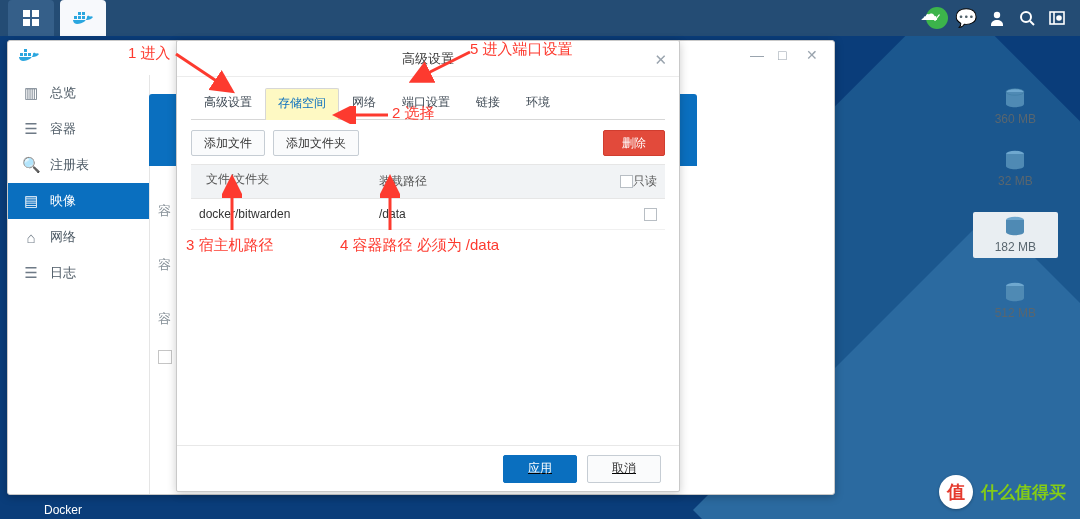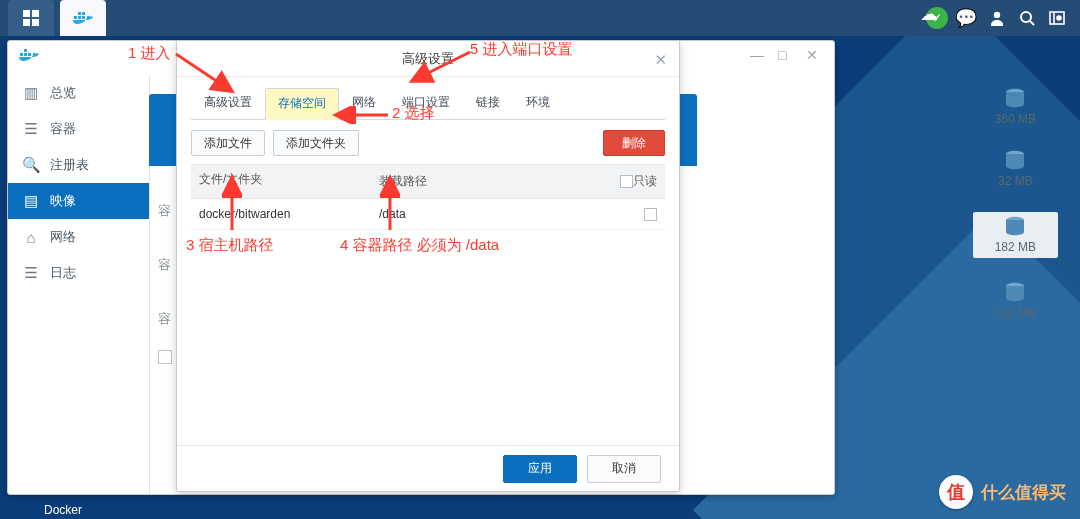--- a/index.html
+++ b/index.html
@@ -54,42 +54,42 @@
   .tabbtn { padding:6px 12px 8px 12px; color:#3f4a55; cursor:pointer; border:1px solid transparent; border-bottom:none; }
   .tabbtn.active { border-color:#d7d7d7; color:#0a6fbf; background:#fef9c3; border-radius:2px 2px 0 0; position:relative; top:1px; }
   .tabline { height:1px; background:#d7d7d7; margin:0 14px; }
 
   .toolbar { display:flex; align-items:center; gap:8px; padding:10px 14px 8px 14px; }
   .btn { height:26px; padding:0 12px; font-size:12px; border:1px solid #c6cdd4; background:#fafbfc; border-radius:2px; cursor:pointer; display:inline-flex; align-items:center; color:#333; }
   .btn.red { background:#e24a3b; border-color:#d03d2f; color:#fff; padding:0 18px; }
   .toolbar .spacer { flex:1; }
 
   .gridhead { display:flex; background:#f1f3f5; border-top:1px solid #e6e6e6; border-bottom:1px solid #e6e6e6; font-size:12px; color:#555; margin:0 14px; }
-  .col1 { width:180px; padding:6px 8px; }
+  .col1 { width:180px; padding:6px 15px; }
   .col2 { flex:1; padding:8px 8px; }
   .col3 { width:64px; padding:6px 8px; display:flex; align-items:center; gap:0; justify-content:flex-end; }
   .gridrow { display:flex; font-size:12px; color:#333; margin:0 14px; border-bottom:1px solid #f0f0f0; }
   .gridrow .col1, .gridrow .col2 { padding:8px 8px; }
   .chk { width:13px; height:13px; border:1px solid #b8bec4; background:#fff; display:inline-block; }
 
   .dlg-body { flex:1; }
 
-  .dlg-foot { height:46px; border-top:1px solid #e8e8e8; display:flex; align-items:center; justify-content:flex-end; gap:10px; padding:0 18px; }
+  .dlg-foot { height:46px; border-top:1px solid #e8e8e8; display:flex; align-items:center; justify-content:flex-end; gap:10px; padding:0 18px;text-decoration:underline; }
   .pbtn { height:28px; padding:0 24px; font-size:12px; border-radius:2px; cursor:pointer; display:inline-flex; align-items:center; }
   .pbtn.primary { background:#0a6fbf; color:#fff; border:1px solid #0a6fbf; }
   .pbtn.default { background:#fafbfc; color:#333; border:1px solid #c6cdd4; }
 
   
   .anno { position:absolute; z-index:20; color:#fd3a2f; font-size:15px; font-weight:500; pointer-events:none; }
   .arrow { position:absolute; z-index:19; pointer-events:none; }
 
   
   .wm { position:absolute; right:14px; bottom:10px; display:flex; align-items:center; gap:8px; z-index:30; }
   .wm .circ { width:34px; height:34px; border-radius:50%; background:#fff; display:flex; align-items:center; justify-content:center; color:#e53b2e; font-size:18px; font-weight:700; box-shadow:0 1px 3px rgba(0,0,0,.3); }
-  .wm .txt { color:#fdba74; font-size:17px; font-weight:600; }
+  .wm .txt { color:#84cc16; font-size:17px; font-weight:600; }
 </style>
 </head>
 <body>
 
 <div class="bg-shape1"></div>
 <div class="bg-shape2"></div>
 
 <div class="topbar">
   <div class="tab grid">
     <svg width="18" height="18" viewBox="0 0 18 18">

